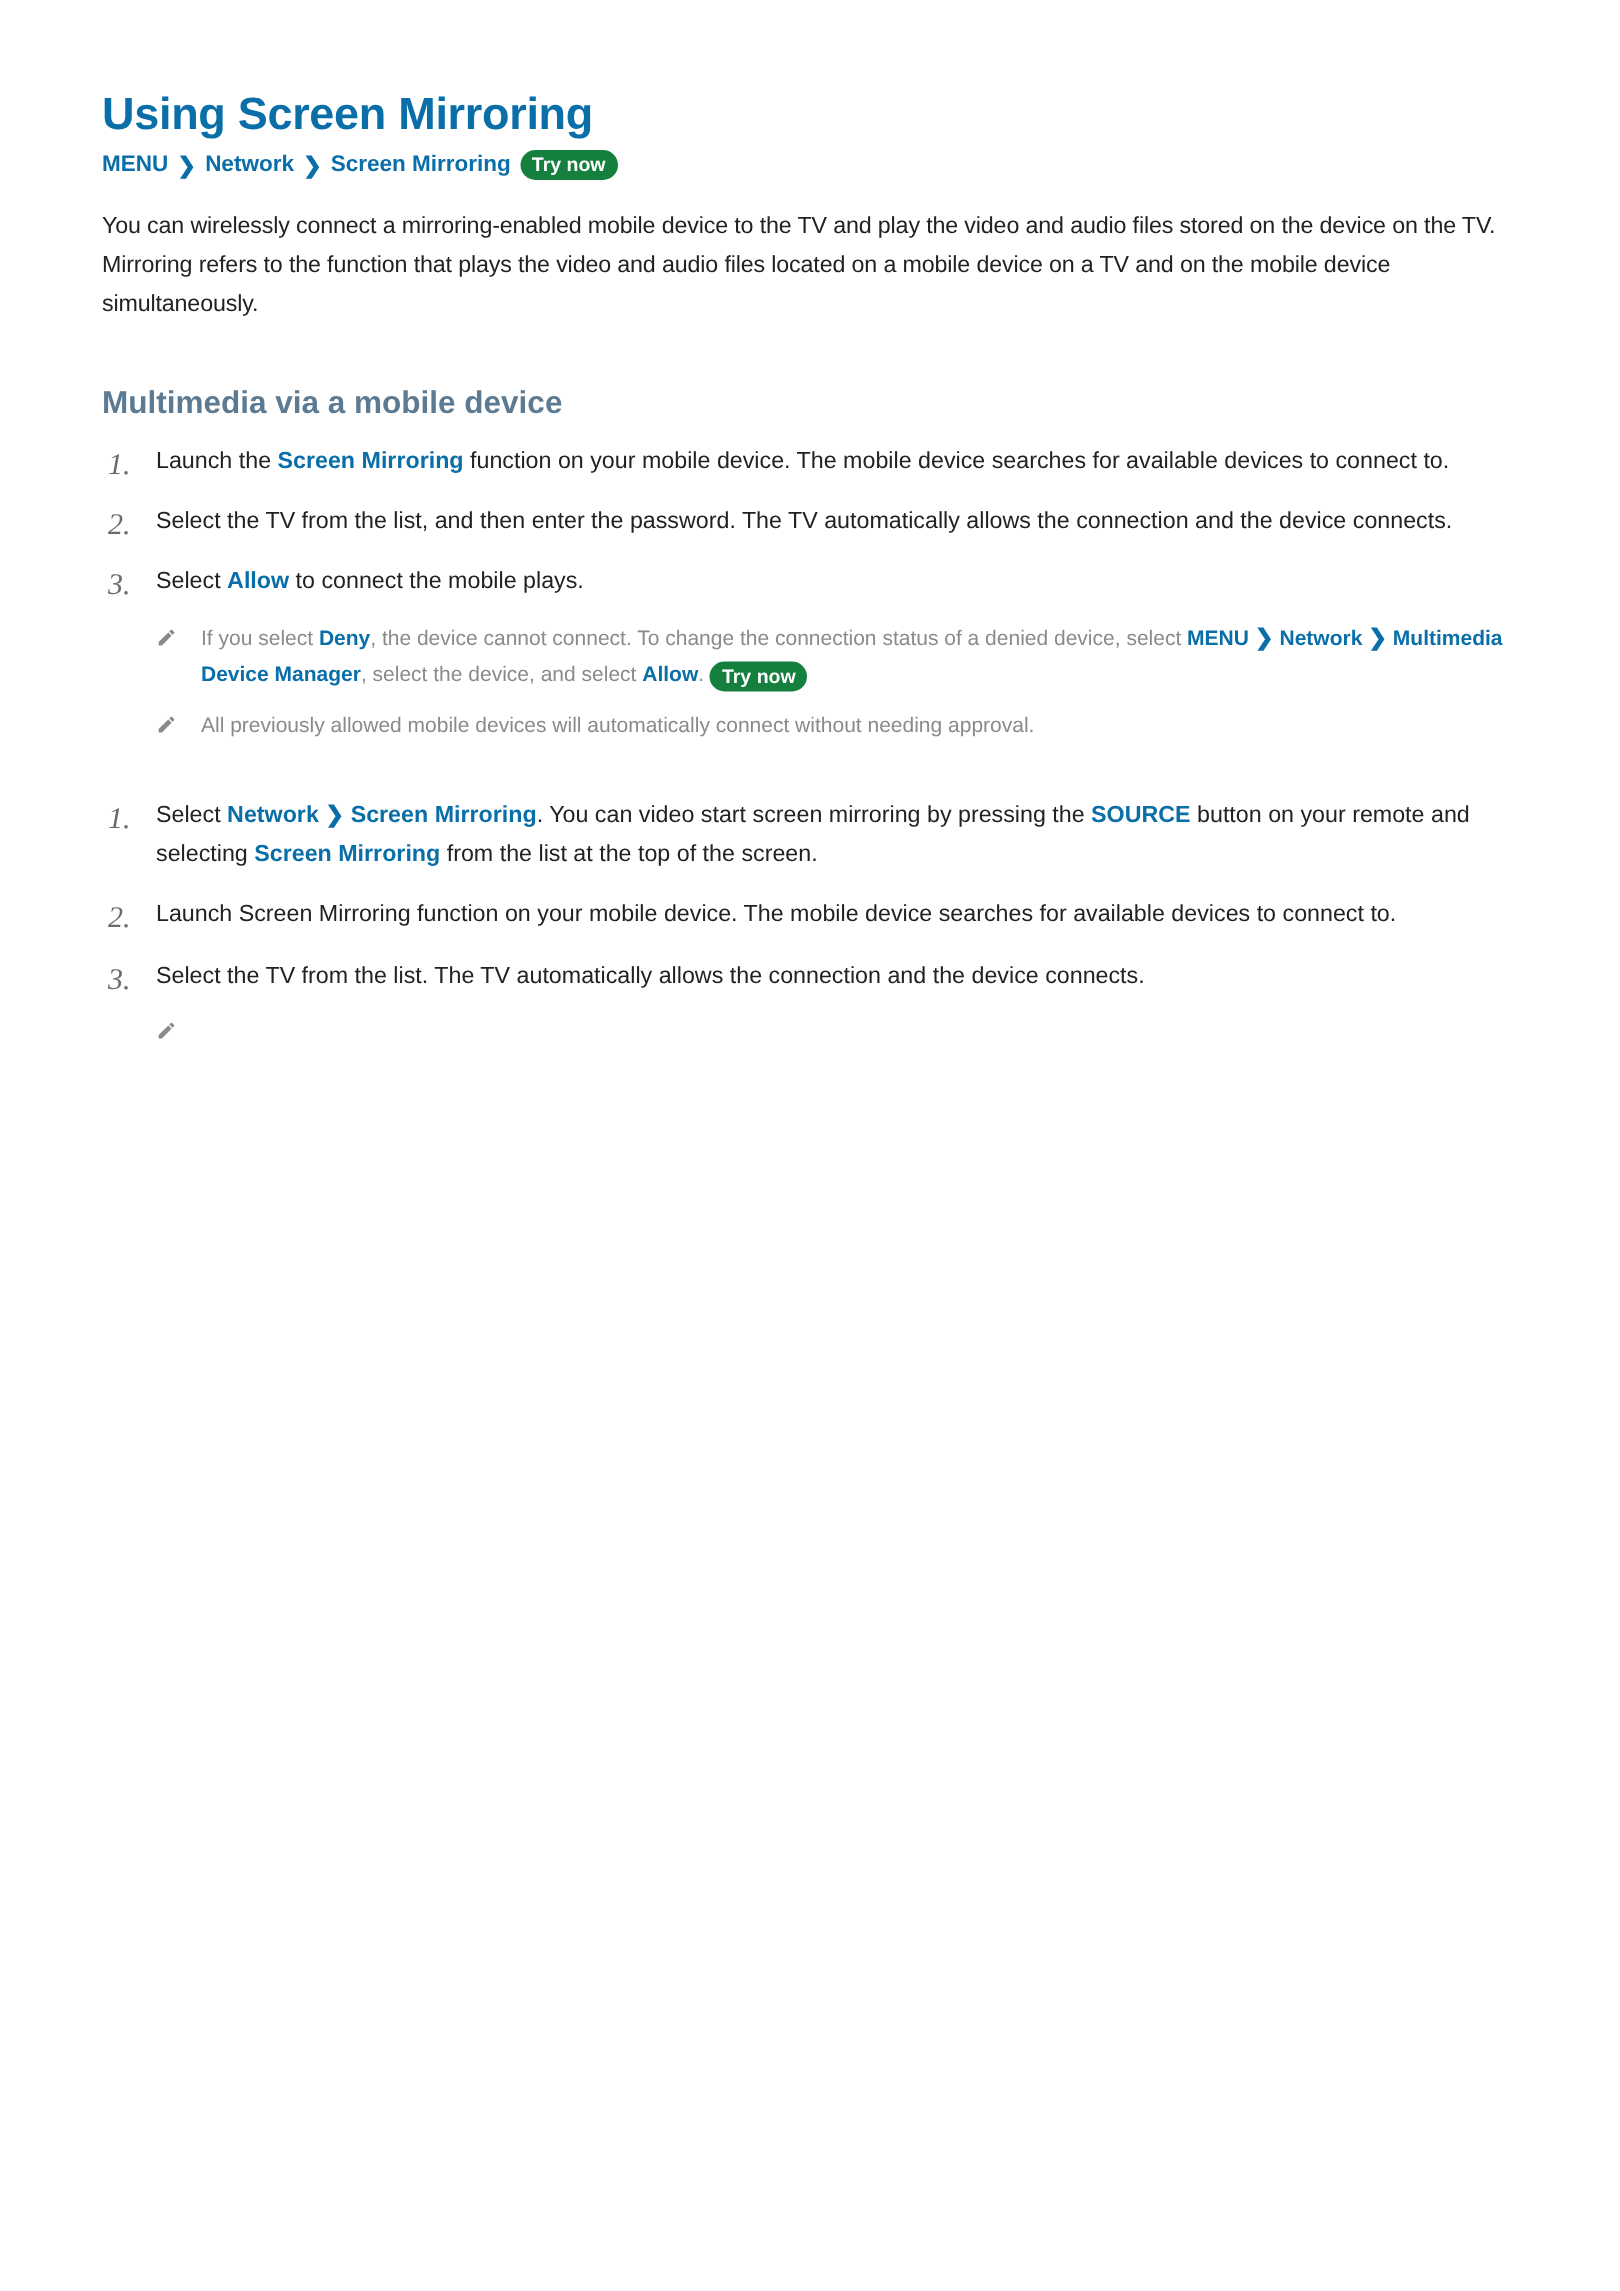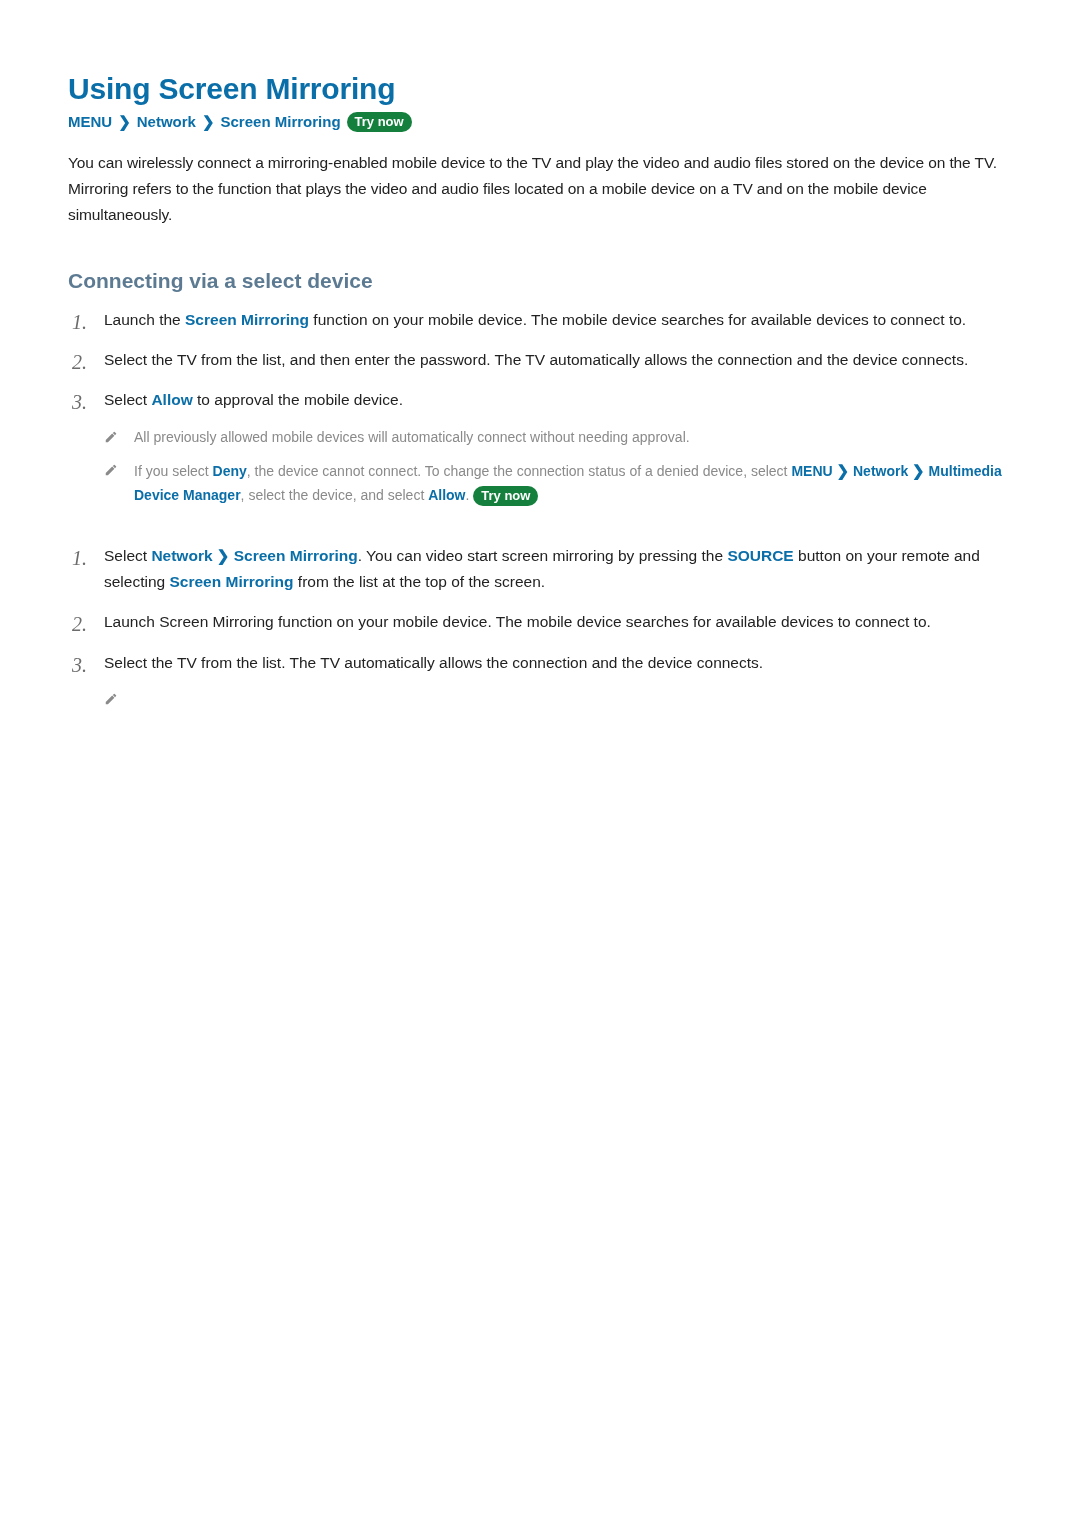--- a/index.html
+++ b/index.html
@@ -11,21 +11,21 @@
     width: 1080px;
   }
   .page {
     padding: 60px 68px 60px 68px;
     box-sizing: border-box;
   }
   .title {
     color: #0a6ea8;
     font-size: 30px;
     font-weight: 600;
-    margin: 12px 0 6px 0;
+    margin: 0 0 6px 0;
     letter-spacing: -0.2px;
   }
   .breadcrumb {
     display: flex;
     align-items: center;
     gap: 6px;
     flex-wrap: wrap;
     margin-bottom: 18px;
   }
   .accent {
@@ -126,52 +126,52 @@
     <span class="accent">MENU</span>
     <span class="chev">❯</span>
     <span class="accent">Network</span>
     <span class="chev">❯</span>
     <span class="accent">Screen Mirroring</span>
     <span class="try-now">Try now</span>
   </div>
 
   <p class="para">You can wirelessly connect a mirroring-enabled mobile device to the TV and play the video and audio files stored on the device on the TV. Mirroring refers to the function that plays the video and audio files located on a mobile device on a TV and on the mobile device simultaneously.</p>
 
-  <h2 class="section-h">Connecting via a select device</h2>
+  <h2 class="section-h">Multimedia via a mobile device</h2>
 
   <ol class="steps">
     <li>
       <span>Launch the </span><span class="inline-accent">Screen Mirroring</span><span> function on your mobile device. The mobile device searches for available devices to connect to.</span>
     </li>
     <li>
       <span>Select the TV from the list, and then enter the password. The TV automatically allows the connection and the device connects.</span>
     </li>
     <li>
-      <span>Select </span><span class="inline-accent">Allow</span><span> to approval the mobile device.</span>
+      <span>Select </span><span class="inline-accent">Allow</span><span> to connect the mobile plays.</span>
 
       <ul class="note-list">
-        <li class="note">
-          <span class="pen">
-            <svg viewBox="0 0 24 24">
-                <path fill="#8a8a8a" d="M3 17.25V21h3.75L17.81 9.94l-3.75-3.75L3 17.25zM20.71 7.04a1 1 0 0 0 0-1.41l-2.34-2.34a1 1 0 0 0-1.41 0l-1.83 1.83 3.75 3.75 1.83-1.83z"></path>
-              </svg>
-          </span>
-          <span>All previously allowed mobile devices will automatically connect without needing approval.</span>
-        </li>
         <li class="note">
           <span class="pen">
             <svg viewBox="0 0 24 24">
                 <path fill="#8a8a8a" d="M3 17.25V21h3.75L17.81 9.94l-3.75-3.75L3 17.25zM20.71 7.04a1 1 0 0 0 0-1.41l-2.34-2.34a1 1 0 0 0-1.41 0l-1.83 1.83 3.75 3.75 1.83-1.83z"></path>
               </svg>
           </span>
           <span>If you select </span><span class="inline-accent">Deny</span><span>, the device cannot connect. To change the connection status of a denied device, select </span><span class="inline-accent">MENU</span>
           <span class="chev">❯</span>
           <span class="inline-accent">Network</span>
           <span class="chev">❯</span>
           <span class="inline-accent">Multimedia Device Manager</span><span>, select the device, and select </span><span class="inline-accent">Allow</span><span>. </span><span class="try-now">Try now</span>
+        </li>
+        <li class="note">
+          <span class="pen">
+            <svg viewBox="0 0 24 24">
+                <path fill="#8a8a8a" d="M3 17.25V21h3.75L17.81 9.94l-3.75-3.75L3 17.25zM20.71 7.04a1 1 0 0 0 0-1.41l-2.34-2.34a1 1 0 0 0-1.41 0l-1.83 1.83 3.75 3.75 1.83-1.83z"></path>
+              </svg>
+          </span>
+          <span>All previously allowed mobile devices will automatically connect without needing approval.</span>
         </li>
       </ul>
     </li>
   </ol>
 
 
   <ol class="steps">
     <li>
       <span>Select </span><span class="inline-accent">Network</span>
       <span class="chev" style="color:#0a6ea8;font-weight:700">❯</span>

